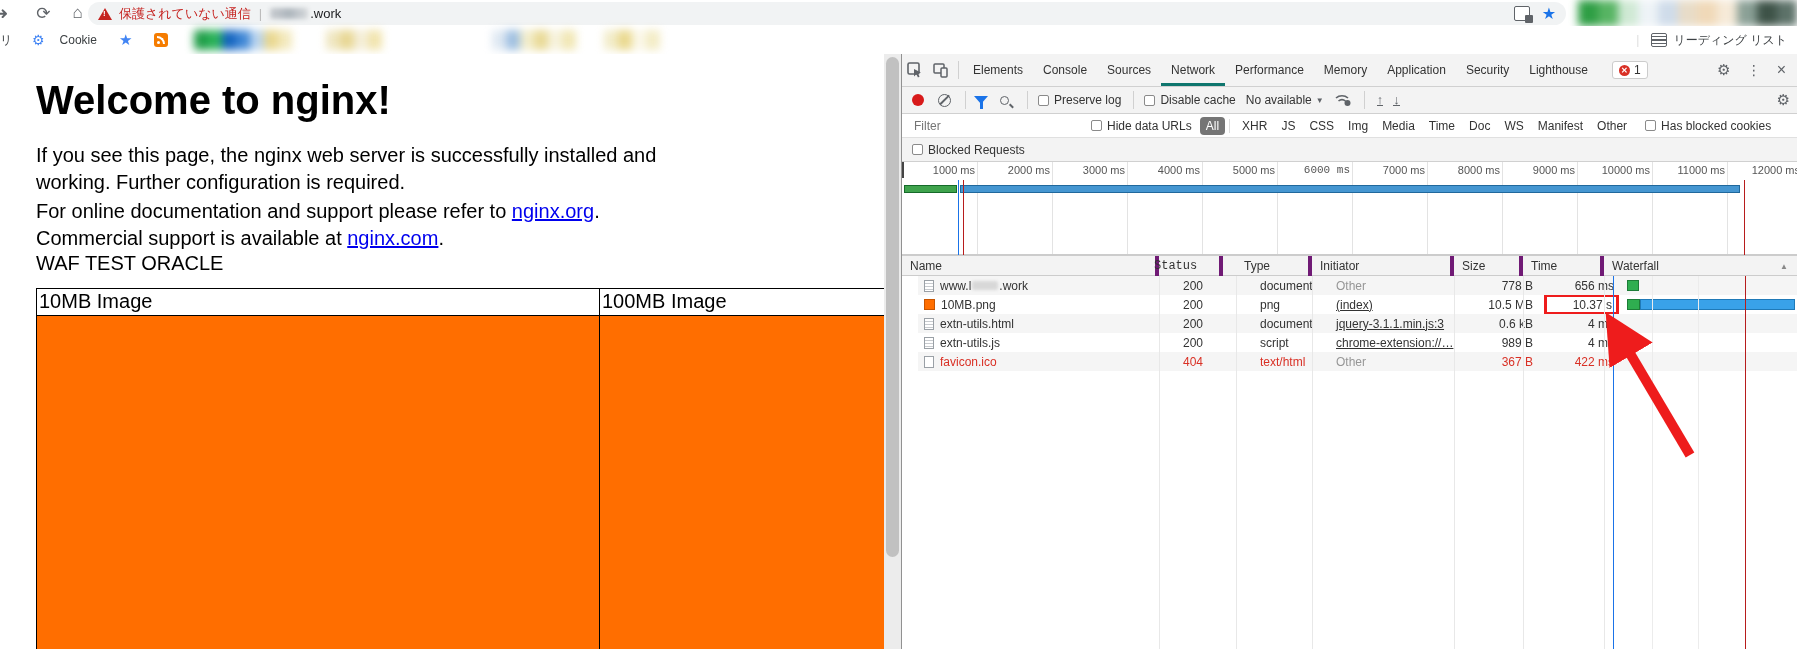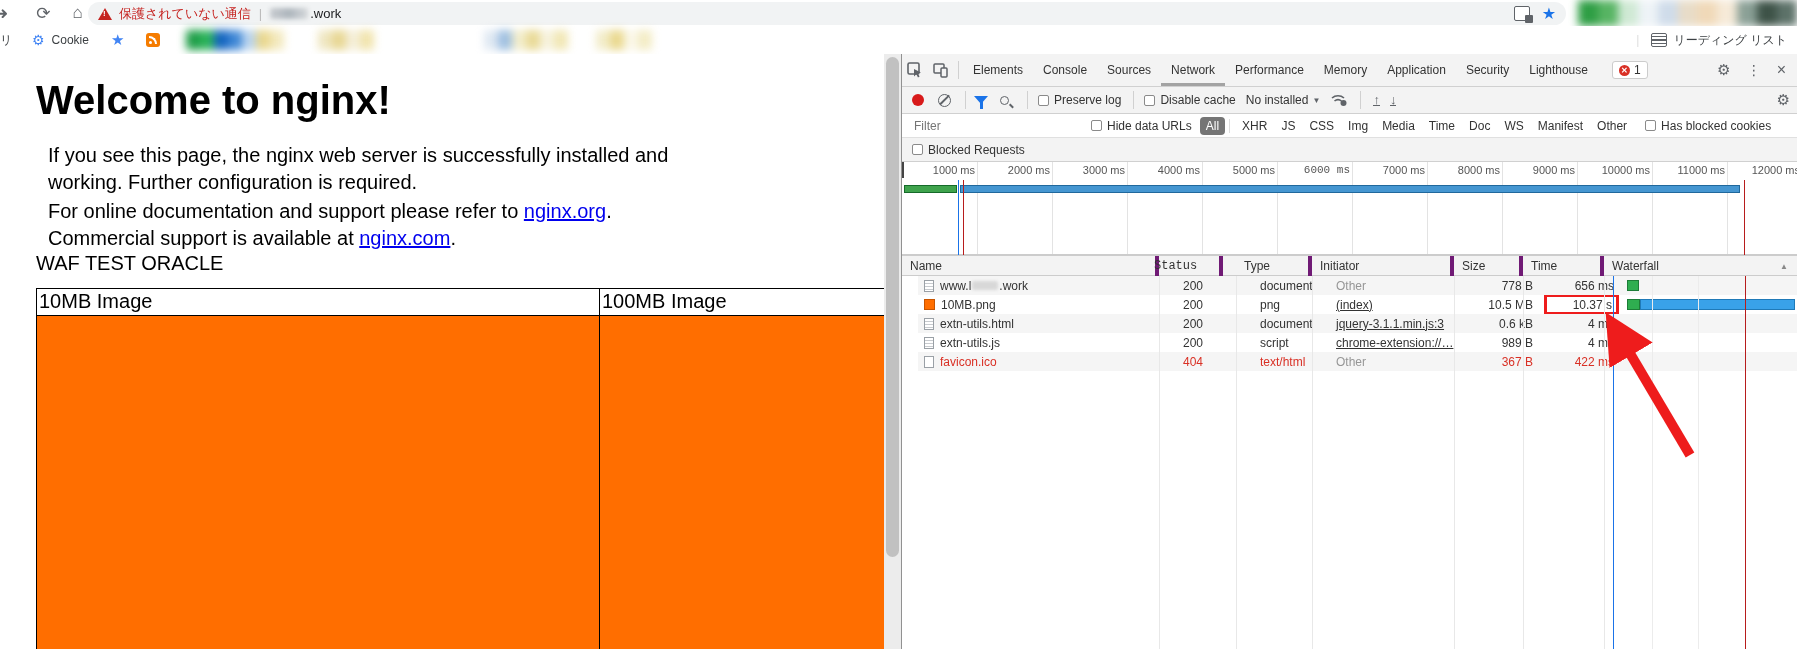--- a/index.html
+++ b/index.html
@@ -22,36 +22,36 @@
   .translate-ic{width:14px;height:13px;border:1.5px solid #5f6368;border-radius:2px;position:relative;background:#fff;}
   .translate-ic:after{content:"";position:absolute;right:-4px;bottom:-3px;width:8px;height:8px;background:#5f6368;border-radius:1px;}
   .star-blue{color:#1a73e8;font-size:16px;}
   #ext-blur{position:absolute;left:1578px;top:0;width:219px;height:26px;display:flex;filter:blur(4px);}
   #ext-blur div{flex:1;height:100%;}
 
   #bookmarks-bar{position:absolute;left:0;top:26px;width:1797px;height:28px;background:#fff;border-bottom:1px solid #e4e4e4;
                  display:flex;align-items:center;font-size:12px;color:#3c4043;}
   .bm-cut{margin-left:0;color:#3c4043;width:10px;overflow:hidden;}
   .gear-blue{color:#4285f4;font-size:14px;margin-left:22px;}
-  .bm-label{margin-left:7px;}
+  .bm-label{margin-left:15px;}
   .bm-star{color:#4285f4;font-size:15px;margin-left:22px;}
   .rss-ic{width:14px;height:14px;margin-left:22px;border-radius:3px;background:#f57c00;position:relative;}
   .rss-ic:after{content:"";position:absolute;left:3px;bottom:3px;width:3px;height:3px;border-radius:50%;background:#fff;}
   .rss-ic:before{content:"";position:absolute;left:3px;bottom:3px;width:8px;height:8px;border:2px solid #fff;border-left:none;border-bottom:none;border-radius:0 100% 0 0;box-sizing:border-box;}
   .bm-blur{height:20px;filter:blur(4px);display:flex;border-radius:3px;overflow:hidden;margin-left:26px;}
   .bm-blur div{width:14px;height:100%;}
   #reading-list{margin-left:auto;display:flex;align-items:center;margin-right:10px;color:#3c4043;}
   .rl-sep{color:#ddd;margin-right:12px;}
   .rl-ic{width:14px;height:12px;border:1.5px solid #5f6368;border-radius:2px;margin-right:6px;
          background:repeating-linear-gradient(#fff 0 2px,#5f6368 2px 3.5px);}
 
   
   #page{position:absolute;left:0;top:54px;width:884px;height:595px;background:#fff;overflow:hidden;}
   #page h1{margin:0;position:absolute;left:36px;top:24px;font-size:40px;color:#000;}
-  .pg-para{position:absolute;left:48px;font-size:20px;color:#000;line-height:27px;}
+  .pg-para{position:absolute;left:36px;font-size:20px;color:#000;line-height:27px;}
   #para1{top:88px;}
   #para2{top:144px;}
   #waf-text{position:absolute;left:36px;top:198px;font-size:20px;color:#000;}
   #page a{color:#0000EE;text-decoration:underline;}
   #img-table{position:absolute;left:36px;top:234px;display:flex;}
   .img-cell{border:1px solid #000;width:562px;}
   .img-cell+.img-cell{margin-left:-1px;width:600px;}
   .img-label{font-size:20px;color:#000;padding:1px 2px 2px 2px;border-bottom:1px solid #000;}
   .img-orange{height:420px;}
 
@@ -62,21 +62,21 @@
   
   #devtools{position:absolute;left:901px;top:54px;width:896px;height:595px;background:#fff;border-left:1px solid #919191;
             font-size:12px;color:#333;overflow:hidden;}
   #devtools *{box-sizing:border-box;}
 
   #dt-tabbar{position:absolute;left:0;top:0;width:896px;height:33px;background:#f3f3f3;border-bottom:1px solid #d0d0d0;
              display:flex;align-items:center;}
   .dt-icbtn{width:26px;height:24px;display:flex;align-items:center;justify-content:center;color:#5f6368;}
   .tb-sep{width:1px;height:18px;background:#d0d0d0;margin:0 4px;}
   .dtab{padding:0 10px;height:32px;display:flex;align-items:center;color:#333;font-size:12px;}
-  .dtab.sel{border-bottom:3px solid #a3a3a3;padding-top:3px;}
+  .dtab.sel{border-bottom:3px solid #0f766e;padding-top:3px;}
   #err-badge{margin-left:14px;border:1px solid #ccc;border-radius:3px;background:#fff;height:18px;display:flex;align-items:center;padding:0 6px;gap:4px;}
   .err-dot{width:11px;height:11px;border-radius:50%;background:#d93025;color:#fff;font-size:8px;font-weight:bold;display:flex;align-items:center;justify-content:center;}
   #tabbar-right{margin-left:auto;display:flex;align-items:center;gap:4px;margin-right:6px;color:#5f6368;}
   .gear{font-size:15px;color:#5f6368;}
   .dots{font-size:14px;color:#5f6368;letter-spacing:0;}
   .closex{font-size:16px;color:#5f6368;padding:0 6px;}
 
   #dt-toolbar{position:absolute;left:0;top:33px;width:896px;height:27px;background:#f3f3f3;border-bottom:1px solid #d0d0d0;
               display:flex;align-items:center;padding-left:10px;}
   .rec-dot{width:12px;height:12px;border-radius:50%;background:#d81a1a;margin-right:14px;}
@@ -294,21 +294,21 @@
     <span class="clear-ic"></span>
     <span class="tb-sep"></span>
     <span class="funnel"></span>
     <span class="mag"></span>
     <span class="tb-sep" style="margin-left:10px;"></span>
     <span class="cb" style="margin-left:6px;"></span>
     <span class="tlabel">Preserve log</span>
     <span class="tb-sep"></span>
     <span class="cb" style="margin-left:6px;"></span>
     <span class="tlabel">Disable cache</span>
-    <span class="throttle">No installed</span>
+    <span class="throttle">No available</span>
     <span class="caret">▼</span>
     <span class="net-cond">
       <svg class="ic" width="18" height="14" viewBox="0 0 18 14">
           <path d="M2 5 A9 9 0 0 1 14 5" fill="none" stroke="#5f6368" stroke-width="1.6"></path>
           <path d="M4.5 8 A5.5 5.5 0 0 1 11.5 8" fill="none" stroke="#5f6368" stroke-width="1.6"></path>
           <circle cx="13.5" cy="10" r="3" fill="#5f6368"></circle>
         </svg>
     </span>
     <span class="tb-sep"></span>
     <span class="arr-io" style="margin-left:8px;">↑</span>

